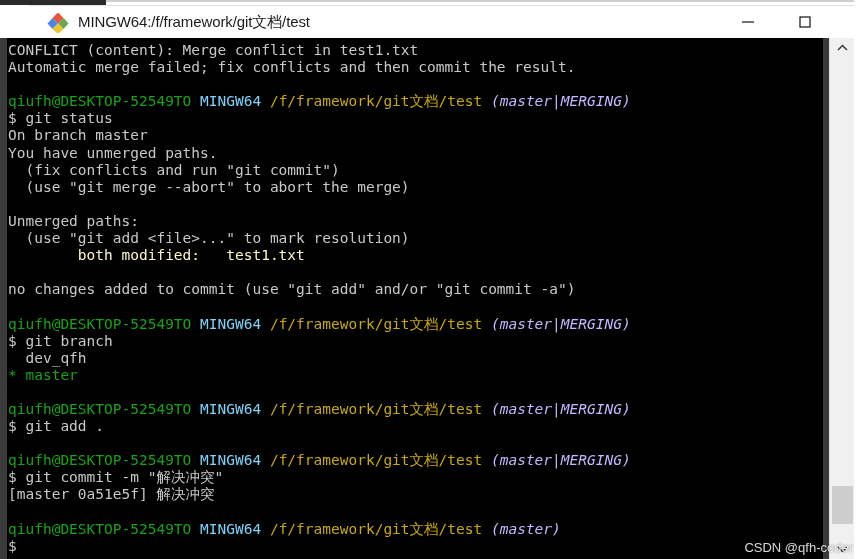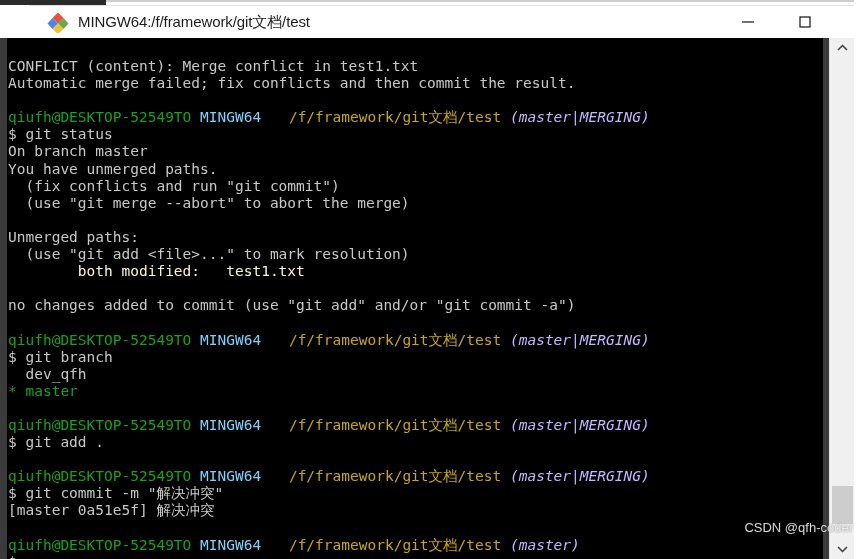--- a/index.html
+++ b/index.html
@@ -106,31 +106,31 @@
     position: absolute;
     left: 7px; top: 0;
     width: 816px;
     height: 521px;
     background: #000000;
     overflow: hidden;
     font-family: "DejaVu Sans Mono", monospace;
     font-size: 14.5px;
     line-height: 17.1px;
     color: #bfbfbf;
-    padding: 20px 0 0 1px;
+    padding: 4px 0 0 1px;
     box-sizing: border-box;
     white-space: pre;
   }
   .line { height: 17.1px; white-space: pre; }
 
   
   .c-default { color: #c8c8c8; }
   .c-green   { color: #17a317; }
   .c-purple  { color: #7dd3fc; }
-  .c-yellow  { color: #c9a90b; margin-left: 19px; }
+  .c-yellow  { color: #c9a90b; }
   .c-cyan    { color: #c4b5fd; font-style: italic; }
   .c-red     { color: #fef9c3; }
 
   
   #scrollbar {
     position: absolute;
     left: 829px; top: 38px;
     width: 25px;
     height: 521px;
     background: #f0f0f0;
@@ -161,21 +161,21 @@
     position: absolute;
     left: 854px; top: 0;
     width: 7px; height: 559px;
     background: #ffffff;
   }
 
   
   #watermark {
     position: absolute;
     right: 8px;
-    bottom: 24px;
+    bottom: 4px;
     font-family: "Liberation Sans", sans-serif;
     font-size: 13px;
     color: #e9e9e9;
     opacity: 0.92;
     z-index: 5;
     white-space: nowrap;
     text-shadow: 0 0 2px rgba(0,0,0,0.5);
   }
 </style>
 </head>

